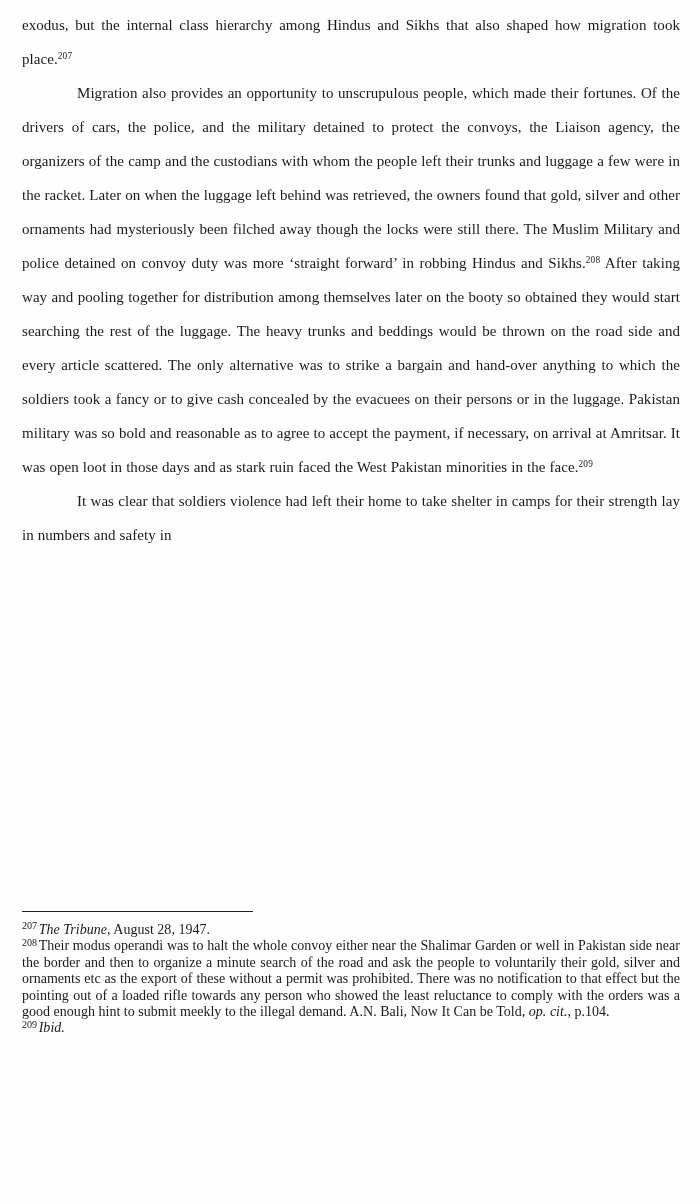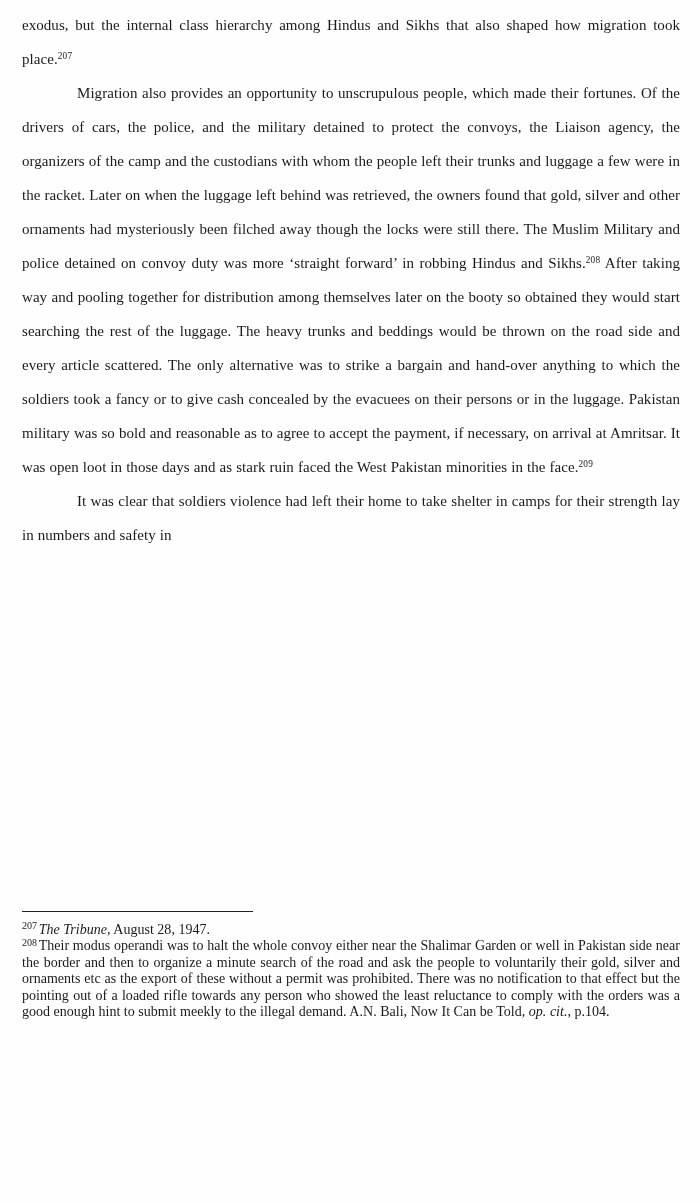--- a/index.html
+++ b/index.html
@@ -135,18 +135,19 @@
   </div>
 
   <div class="footnote-rule"></div>
 
   <div class="footnotes">
 
     <p class="fnote lastflush"><sup class="fnum">207</sup><span class="it">The Tribune,</span><span> August 28, 1947.</span></p>
 
     <p class="fnote lastflush"><sup class="fnum">208</sup><span>Their modus operandi was to halt the whole convoy either near the Shalimar Garden or well in Pakistan side near the border and then to organize a minute search of the road and ask the people to voluntarily their gold, silver and ornaments etc as the export of these without a permit was prohibited. There was no notification to that effect but the pointing out of a loaded rifle towards any person who showed the least reluctance to comply with the orders was a good enough hint to submit meekly to the illegal demand. A.N. Bali, Now It Can be Told, </span><span class="it">op. cit.</span><span>, p.104.</span></p>
 
+    <p class="fnote lastflush"><sup class="fnum">209</sup><span class="it">Ibid.</span></p>
 
   </div>
 
   <div class="page-number">89</div>
 
 </div>
 
 </body></html>

